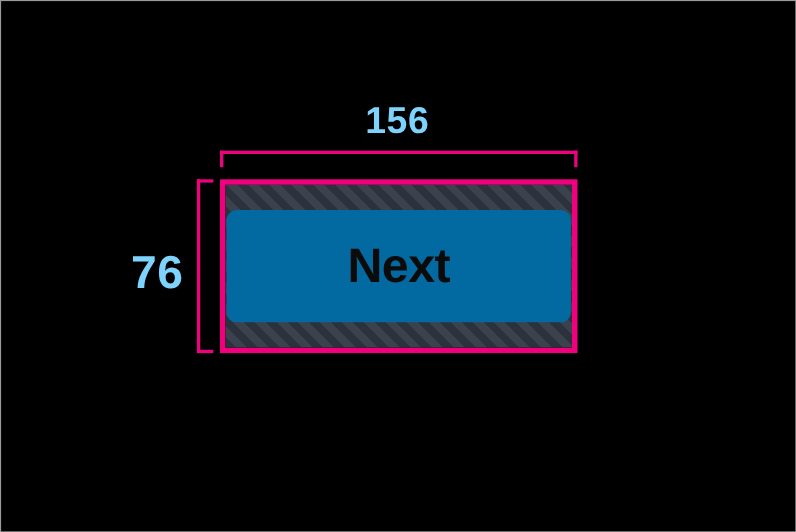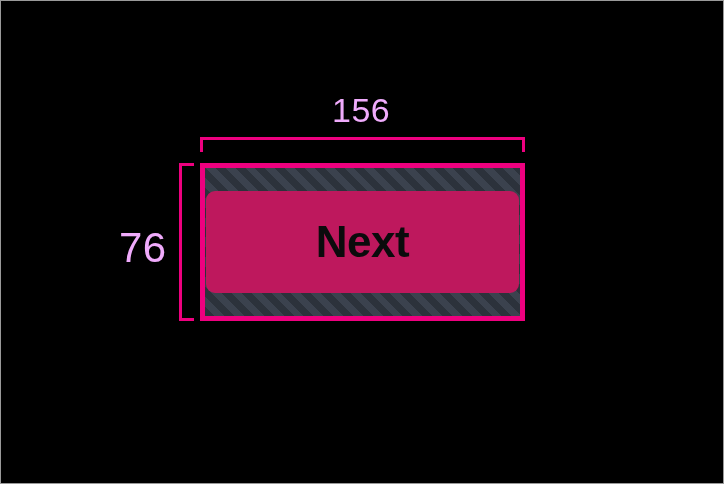--- a/index.html
+++ b/index.html
@@ -17,23 +17,23 @@
     box-sizing: border-box;
     border: 1px solid #9a9a9a;
     overflow: hidden;
     font-family: "Liberation Sans", "DejaVu Sans", sans-serif;
     -webkit-font-smoothing: antialiased;
   }
 
   
   .measure-label {
     position: absolute;
-    color: #f0abfc;
+    color: #7dd3fc;
     font-family: "Liberation Sans", "DejaVu Sans", sans-serif;
-    font-weight: 400;
+    font-weight: 700;
     letter-spacing: 0.5px;
     line-height: 1;
     white-space: nowrap;
     user-select: none;
   }
 
   #label-width {
     left: 331px;
     top: 92px;
     font-size: 34px;
@@ -138,21 +138,21 @@
     overflow: hidden;
   }
 
   
   #next-button {
     position: absolute;
     left: 1px;
     right: 1px;
     top: 23px;
     bottom: 23px;
-    background: #be185d;
+    background: #0369a1;
     border-radius: 9px;
     display: flex;
     align-items: center;
     justify-content: center;
   }
 
   #next-button-label {
     color: #0b0b0c;
     font-family: "Liberation Sans", "DejaVu Sans", sans-serif;
     font-size: 44px;

